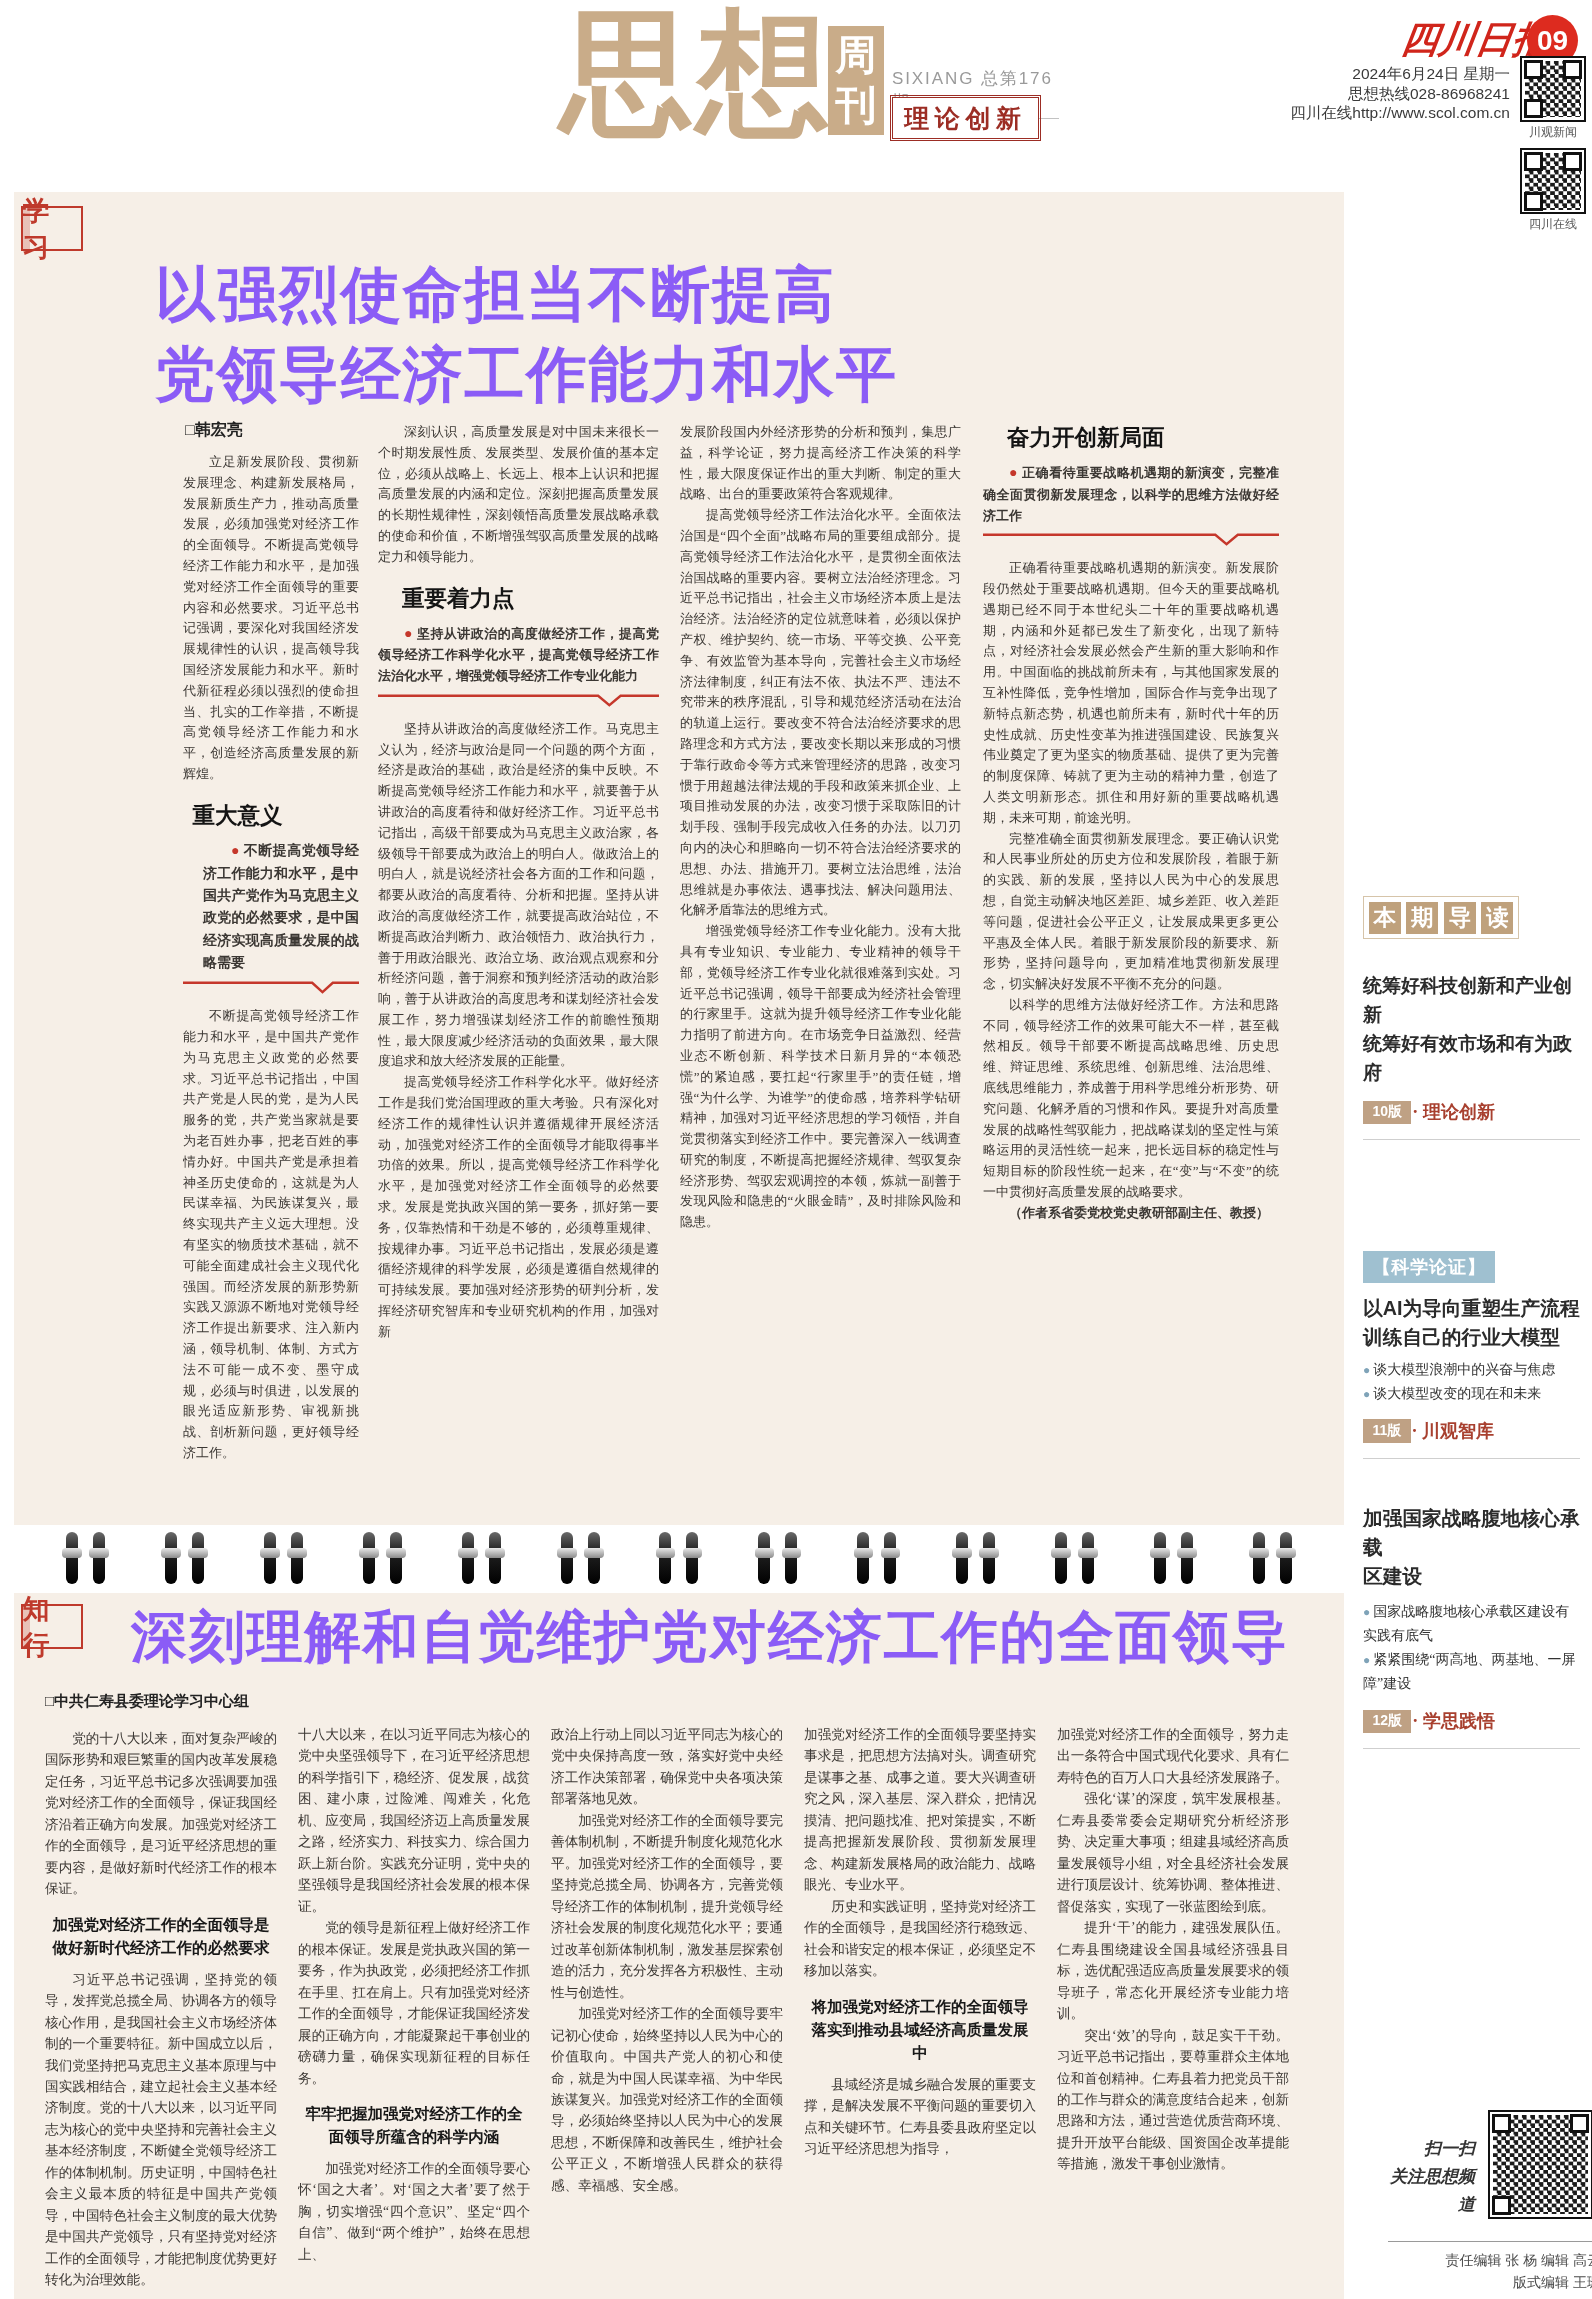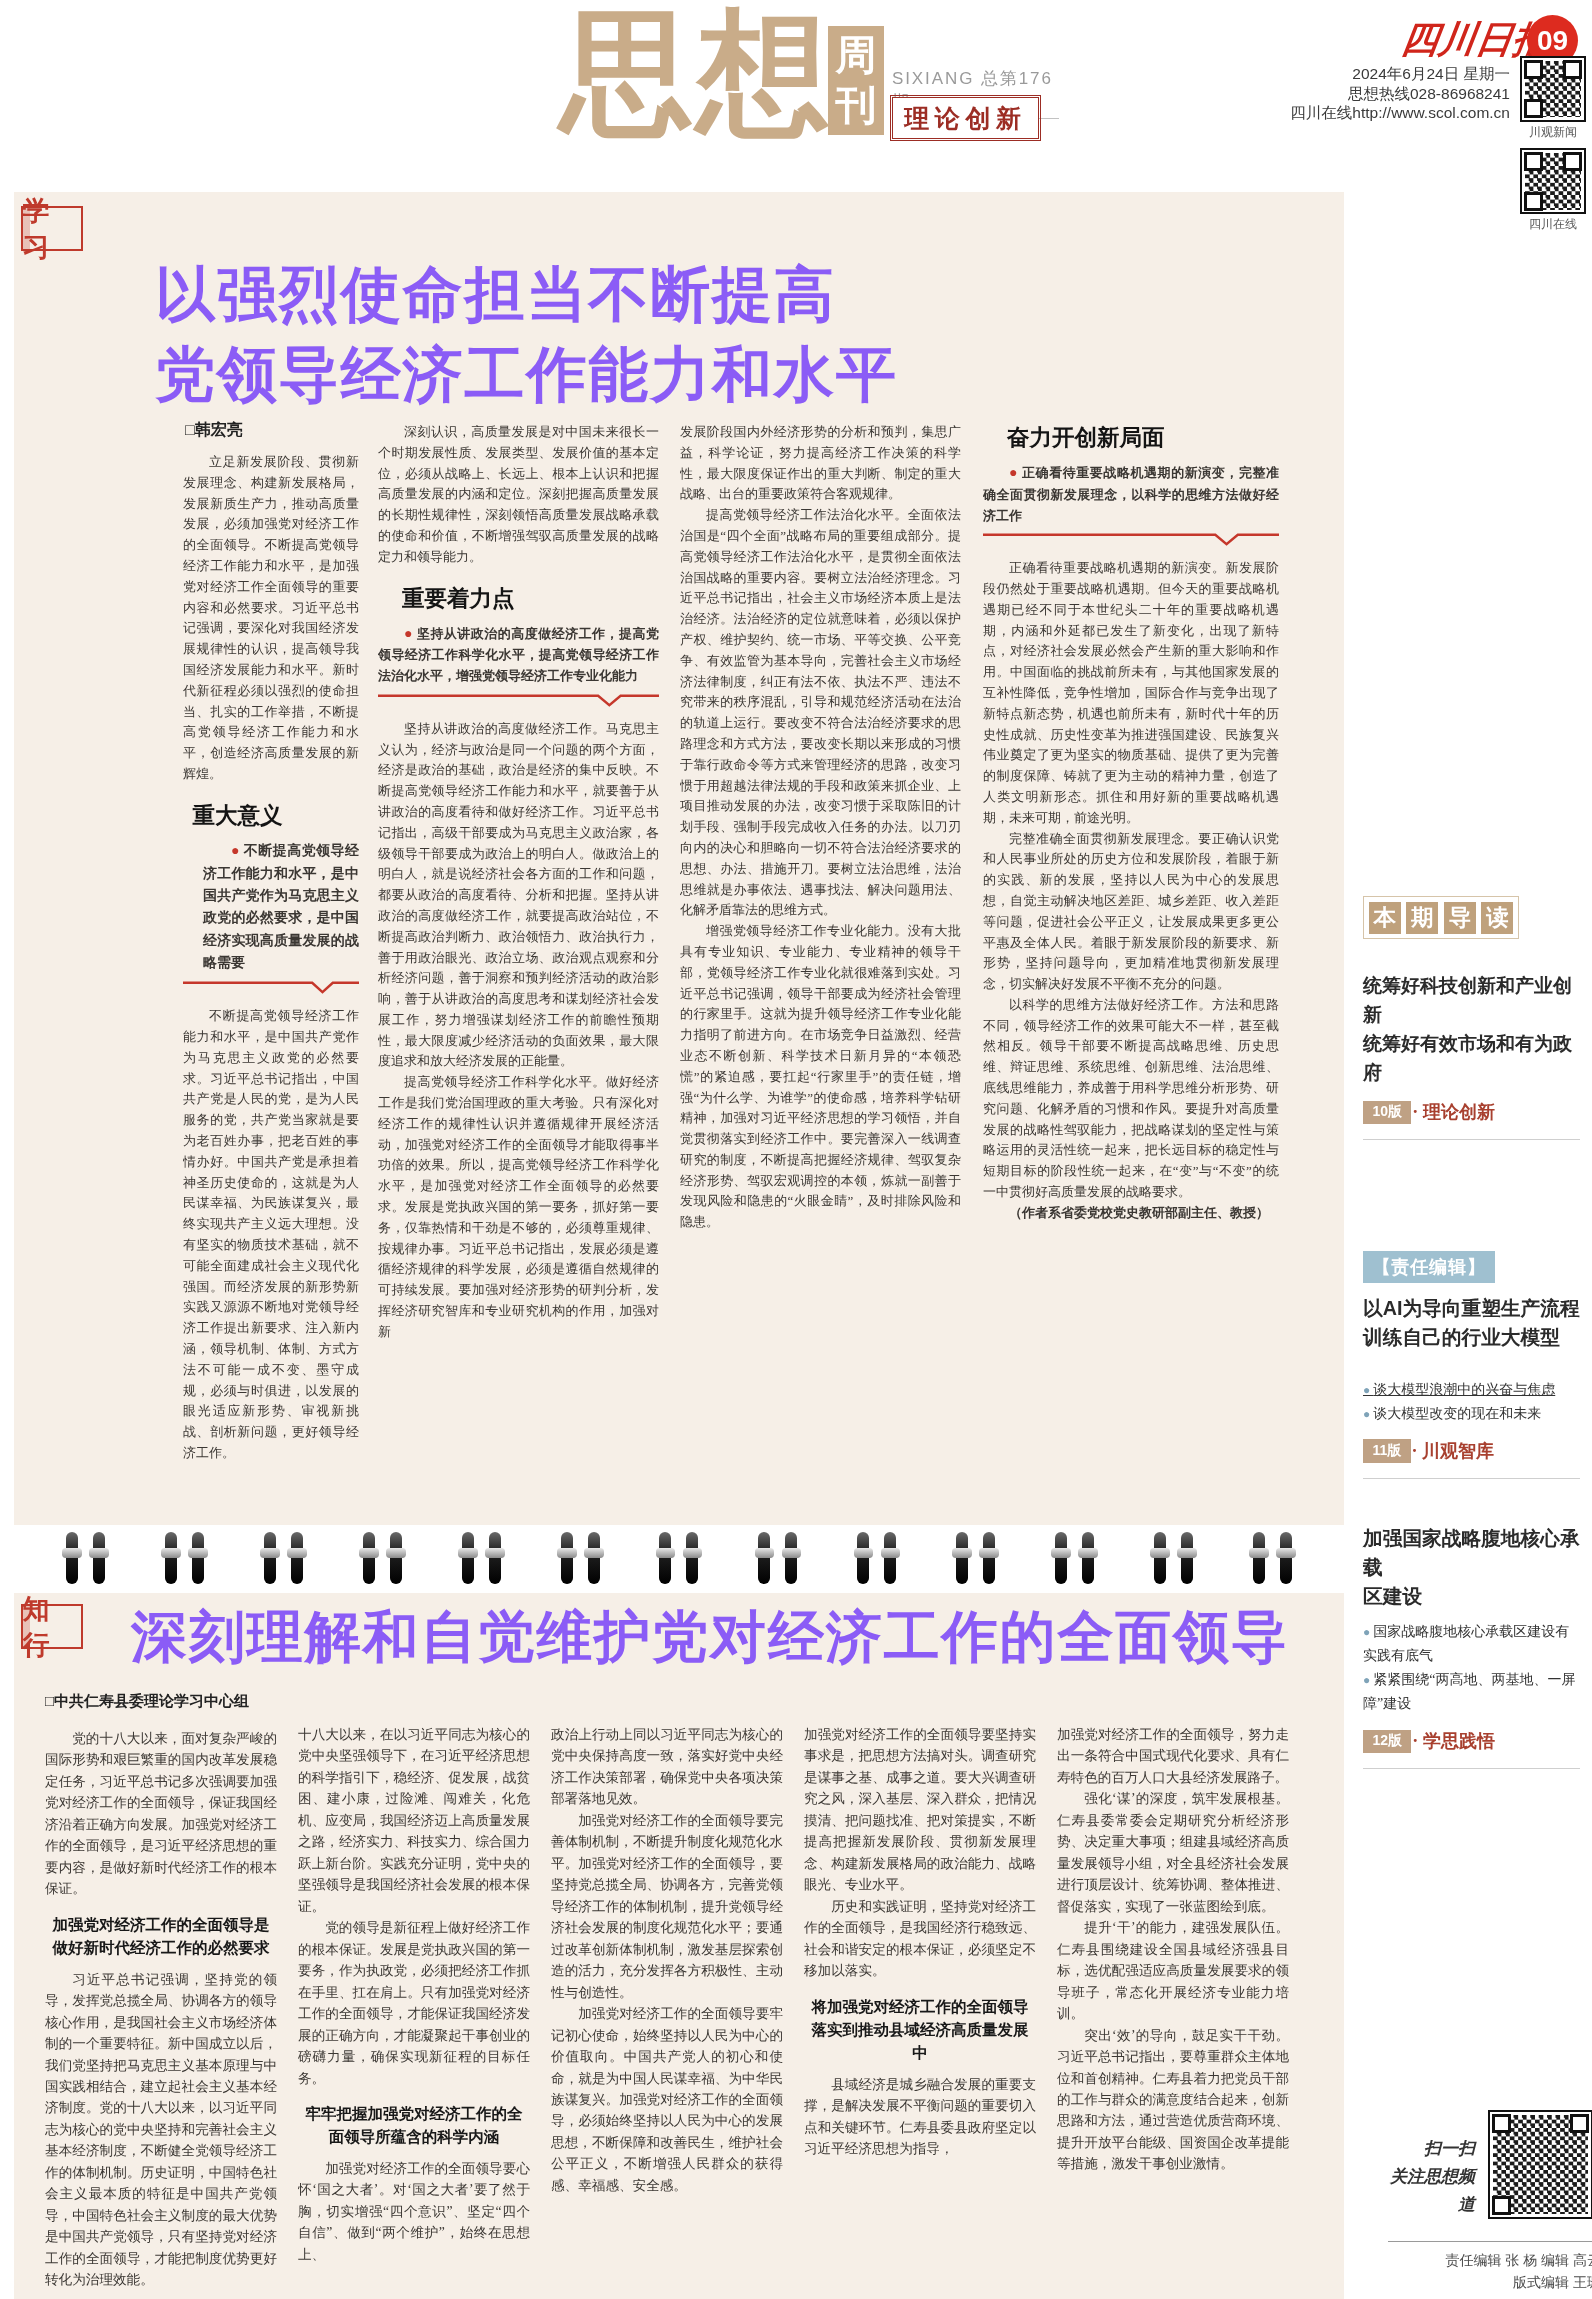--- a/index.html
+++ b/index.html
@@ -271,24 +271,24 @@
       <div class="sb-title">统筹好科技创新和产业创新</div>
       <div class="sb-title">统筹好有效市场和有为政府</div>
       <div class="sb-tagrow">
         <span class="sb-page">10版</span>
         <span class="sb-sec">理论创新</span>
       </div>
       <div class="sb-div"></div>
     </div>
 
     <div style="margin-top:111px;">
-      <span class="sb-bluebox">【责任编辑】</span>
+      <span class="sb-bluebox">【科学论证】</span>
       <div class="sb-title2" style="margin-top:11.2px;">以AI为导向重塑生产流程</div>
       <div class="sb-title2">训练自己的行业大模型</div>
-      <div class="sb-bullet" style="margin-top:26px;text-decoration:underline;">谈大模型浪潮中的兴奋与焦虑</div>
+      <div class="sb-bullet" style="margin-top:6px;">谈大模型浪潮中的兴奋与焦虑</div>
       <div class="sb-bullet">谈大模型改变的现在和未来</div>
       <div class="sb-tagrow">
         <span class="sb-page">11版</span>
         <span class="sb-sec">川观智库</span>
       </div>
       <div class="sb-div"></div>
     </div>
 
     <div style="margin-top:45px;">
       <div class="sb-title2">加强国家战略腹地核心承载</div>

